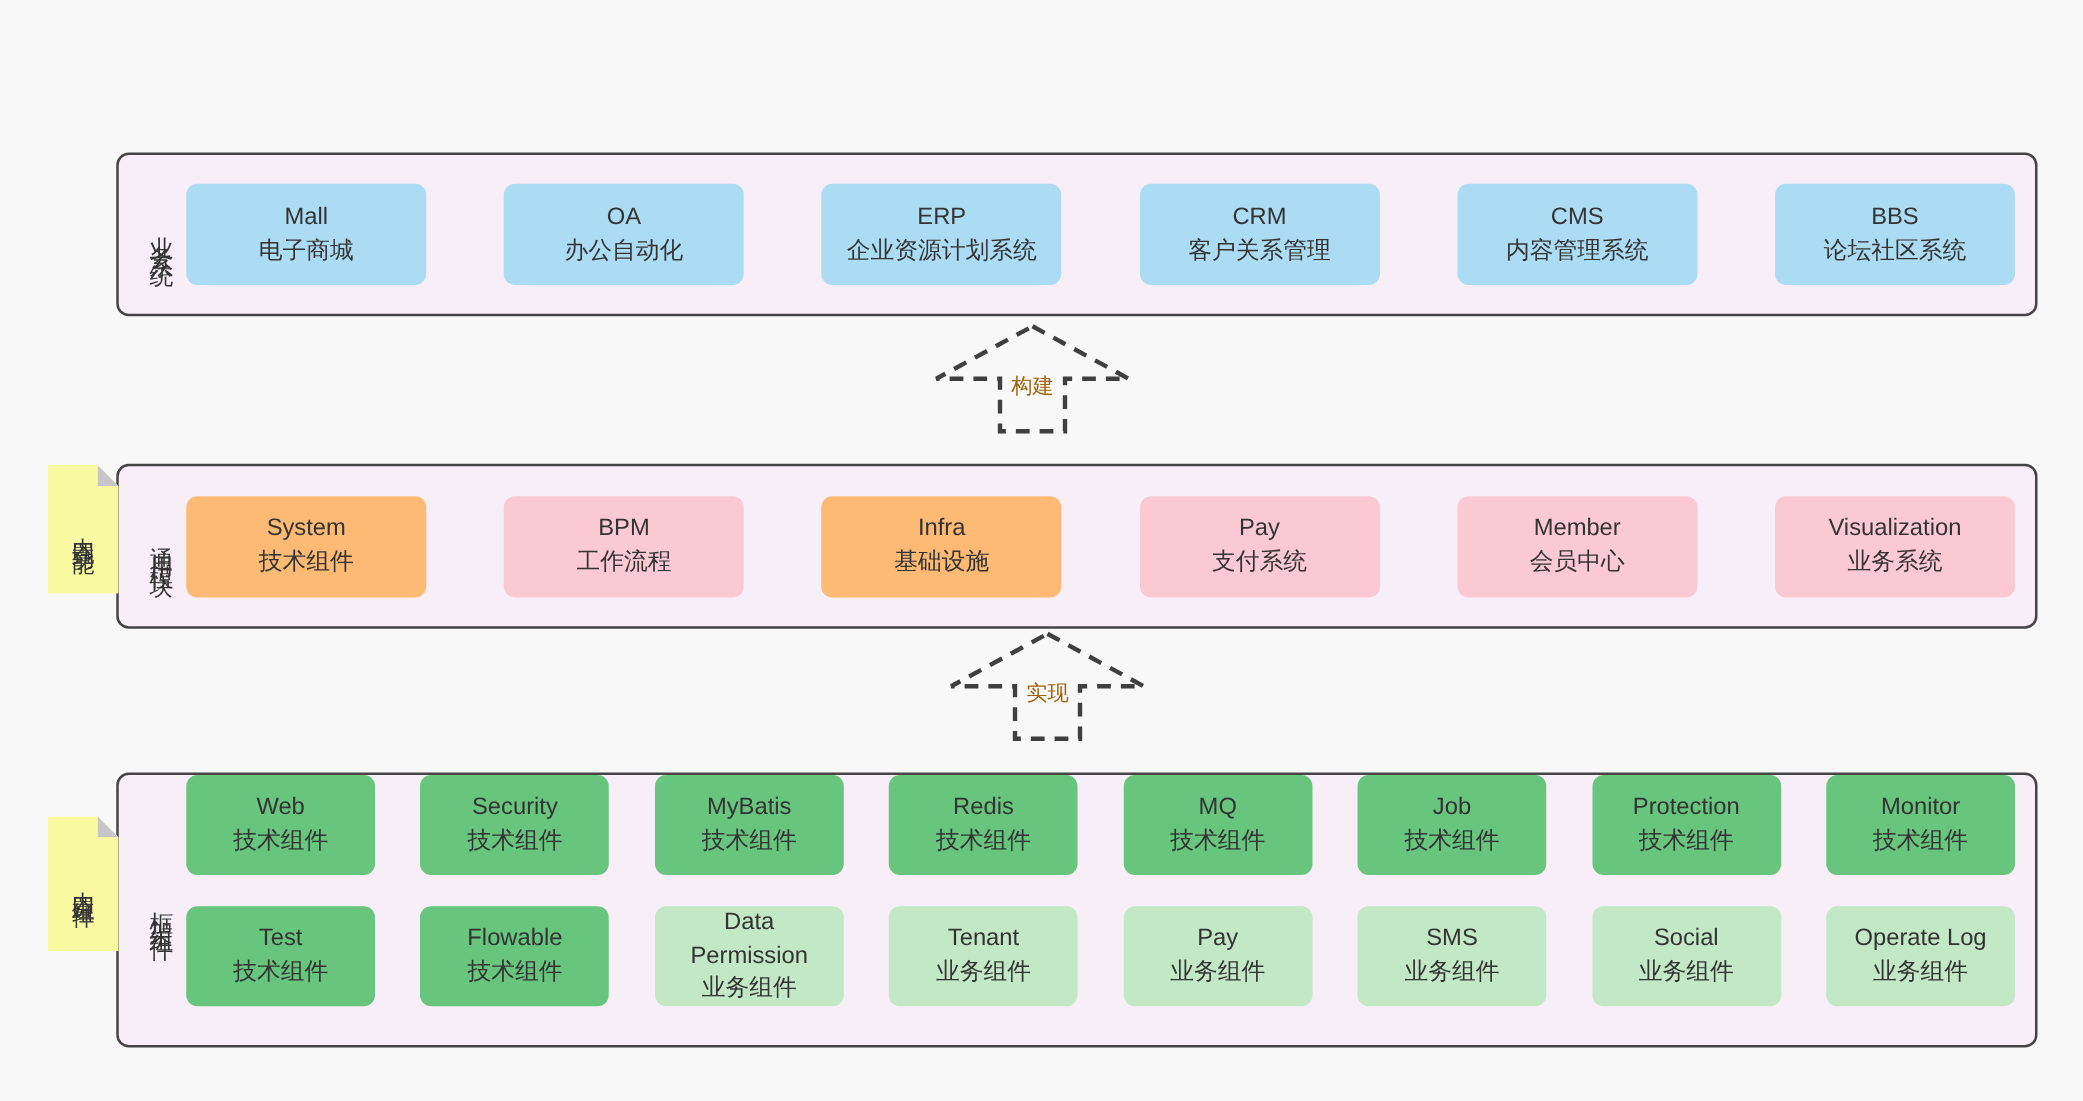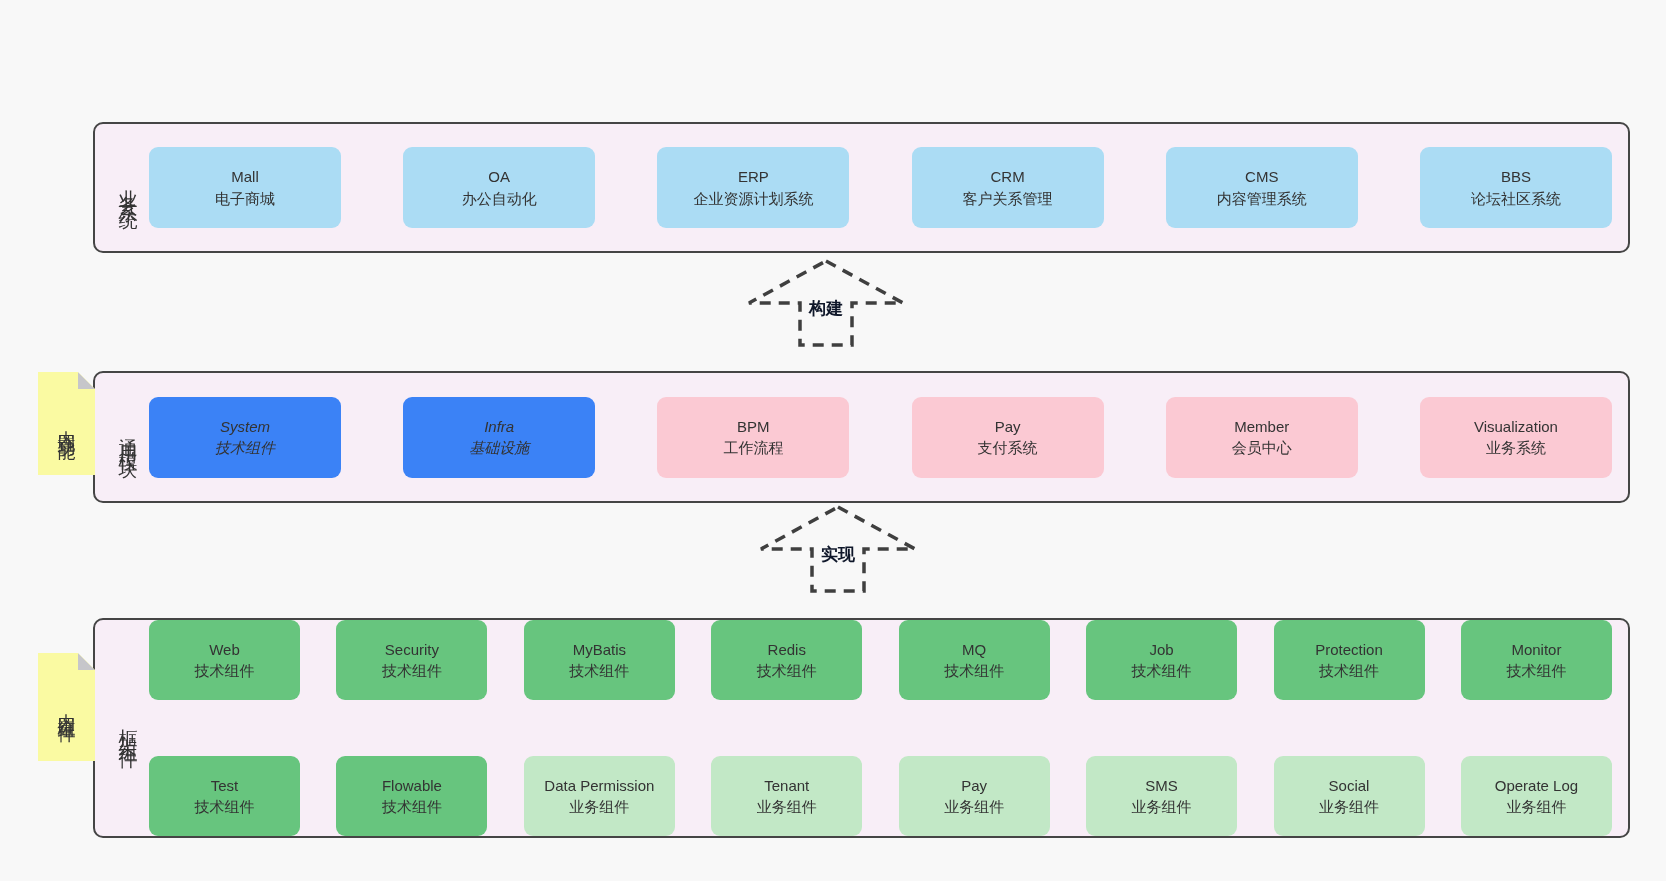--- a/index.html
+++ b/index.html
@@ -11,50 +11,50 @@
   .band-1 { top:122px; height:131px; }
   .band-2 { top:371px; height:132px; }
   .band-3 { top:618px; height:220px; }
 
   .band-label { writing-mode:vertical-rl; text-orientation:upright;
     font-size:19px; letter-spacing:7px; color:#333; align-self:center;
     padding-left:14px; width:46px; text-align:center; }
 
   .band-content { flex:1; display:flex; align-items:center; justify-content:space-between;
     padding:0 16px 0 8px; }
-  .band-content.two-rows { flex-direction:column; justify-content:space-between; gap:25px; }
+  .band-content.two-rows { flex-direction:column; justify-content:flex-start; gap:25px; }
   .row { display:flex; justify-content:space-between; width:100%; }
 
   .box { border-radius:9px; display:flex; flex-direction:column; align-items:center;
-    justify-content:center; text-align:center; font-size:15px; line-height:1.42; }
+    justify-content:center; text-align:center; font-size:19px; line-height:1.42; }
   .band-1 .box, .band-2 .box { width:192px; height:81px; }
   .band-3 .box { width:151px; height:80px; }
   .band-3 .box .title { max-width:112px; }
 
   .c-blue  { background:#abdcf4; }
-  .c-red   { background:#3b82f6;font-style:italic; }
+  .c-red   { background:#fdba74; }
   .c-pink  { background:#fbc9d3; }
   .c-green { background:#67c57e; }
   .c-lgreen{ background:#c2e8c6; }
 
   .sticky { position:absolute; left:38px; width:57px; background:#fafaa2; z-index:3;
     display:flex; align-items:center; justify-content:center;
     clip-path:polygon(0 0, calc(100% - 17px) 0, 100% 17px, 100% 100%, 0 100%); }
   .sticky-2 { top:372px; height:103px; }
   .sticky-3 { top:653px; height:108px; }
   .sticky .sticky-text { writing-mode:vertical-rl; text-orientation:upright;
     font-size:18px; letter-spacing:4px; color:#333; }
   .fold { position:absolute; top:0; right:0; width:17px; height:17px; background:#c6c6ca;
     clip-path:polygon(0 0, 100% 100%, 0 100%); }
 
   .arrow-wrap { position:absolute; width:170px; height:92px; z-index:2; }
   .arrow-1 { left:741px; top:257px; }   
   .arrow-2 { left:753px; top:503px; }   
   .arrow-label { position:absolute; left:50%; top:38px; transform:translateX(-50%);
-    background:#f8f8f8; font-size:17px; padding:2px 6px; color:#0f172a; white-space:nowrap;font-weight:bold; }
+    background:#f8f8f8; font-size:17px; padding:2px 6px; color:#a16207; white-space:nowrap; }
 </style>
 </head>
 <body>
 
 <div class="band band-1">
   <div class="band-label">业务系统</div>
   <div class="band-content">
     <div class="box c-blue">
       <div class="title">Mall</div>
       <div class="subtitle">电子商城</div>
@@ -94,27 +94,27 @@
   <div class="sticky-text">内置功能</div>
 </div>
 
 <div class="band band-2">
   <div class="band-label">通用模块</div>
   <div class="band-content">
     <div class="box c-red">
       <div class="title">System</div>
       <div class="subtitle">技术组件</div>
     </div>
+    <div class="box c-pink">
+      <div class="title">BPM</div>
+      <div class="subtitle">工作流程</div>
+    </div>
     <div class="box c-red">
       <div class="title">Infra</div>
       <div class="subtitle">基础设施</div>
-    </div>
-    <div class="box c-pink">
-      <div class="title">BPM</div>
-      <div class="subtitle">工作流程</div>
     </div>
     <div class="box c-pink">
       <div class="title">Pay</div>
       <div class="subtitle">支付系统</div>
     </div>
     <div class="box c-pink">
       <div class="title">Member</div>
       <div class="subtitle">会员中心</div>
     </div>
     <div class="box c-pink">

